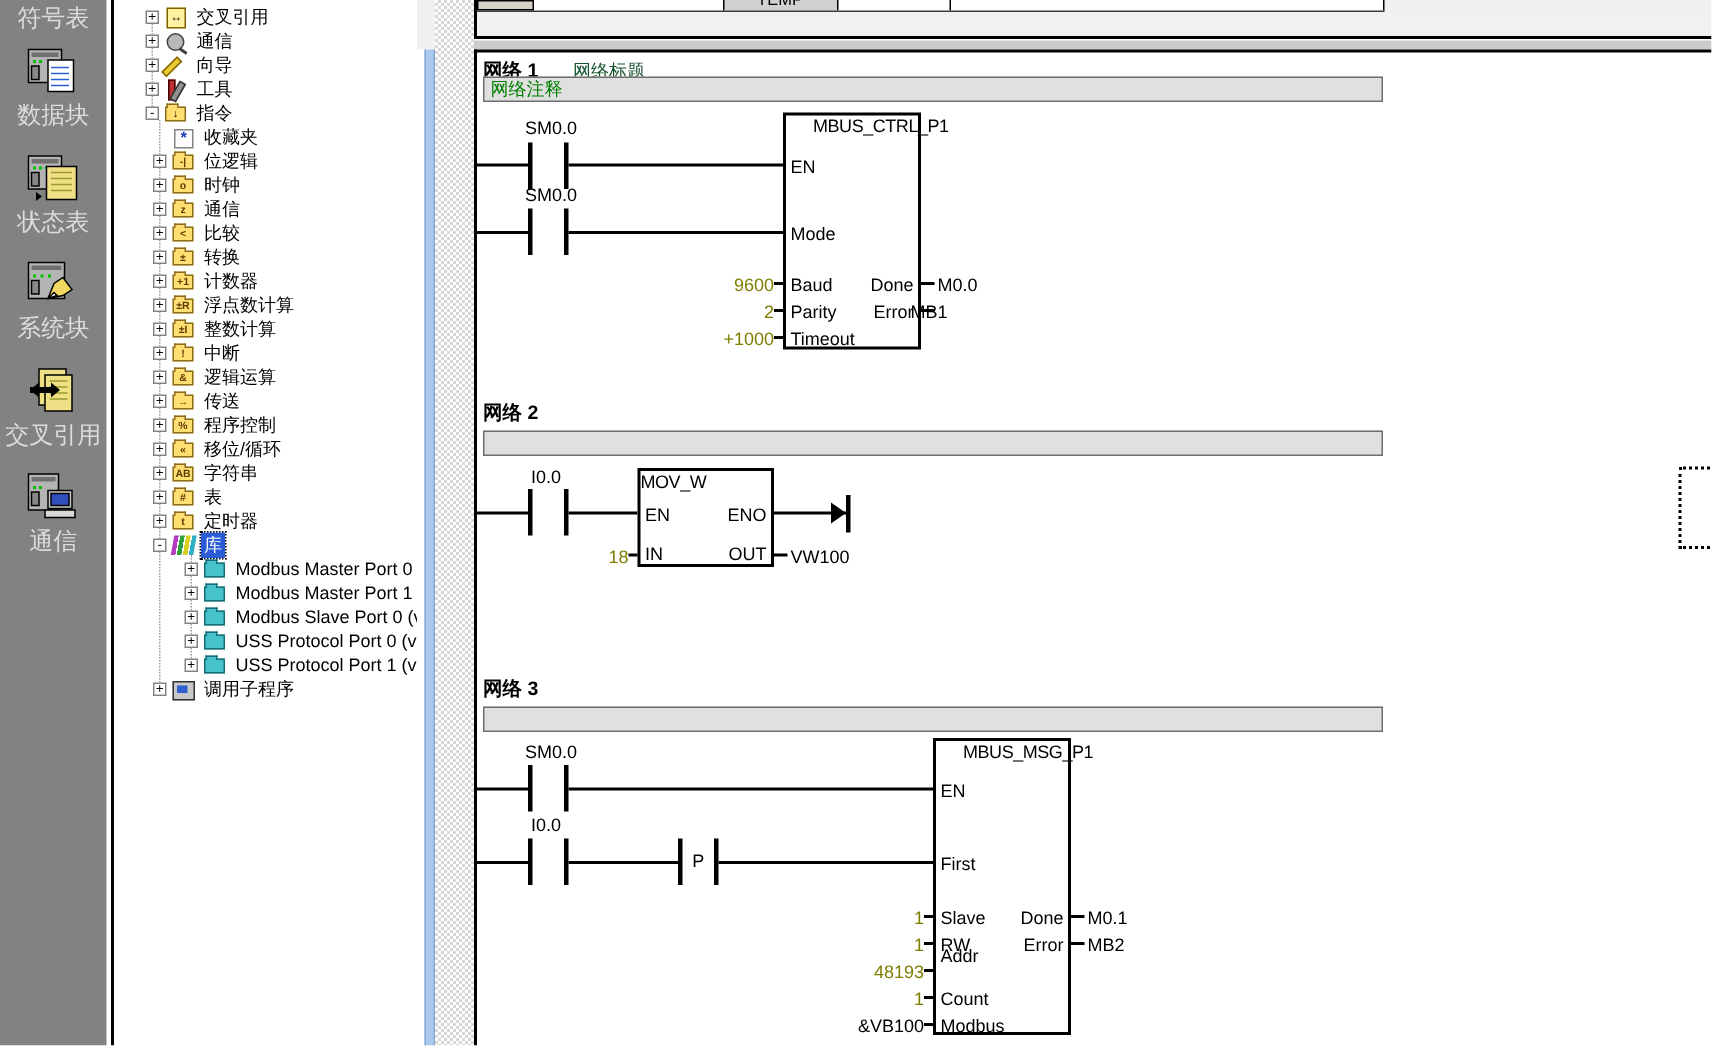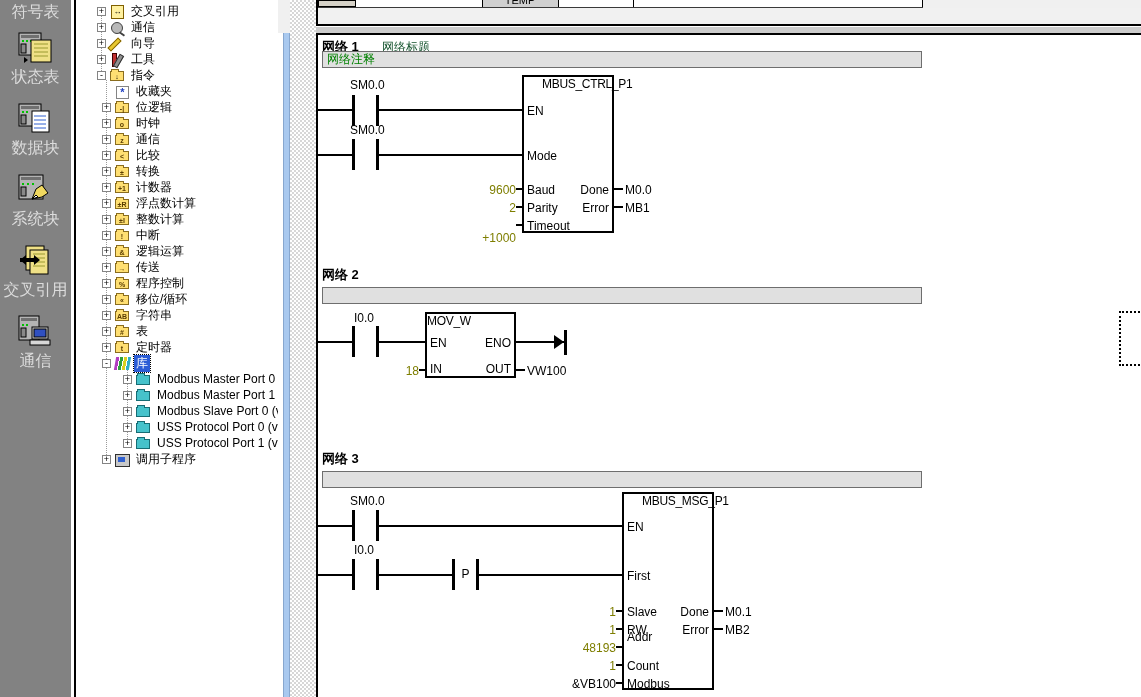--- a/index.html
+++ b/index.html
@@ -90,42 +90,42 @@
     <div class="vb-item" style="margin-bottom: 8px;">
       <span class="vb-label">符号表</span>
     </div>
     <div class="vb-item">
       <span>
         <svg class="vb-icon" viewBox="0 0 36 34">
           <rect x="1" y="2" width="22" height="22" fill="#b4b4b4" stroke="#000"></rect>
           <rect x="3" y="4" width="18" height="3" fill="#707070"></rect>
           <rect x="4" y="9" width="2" height="2" fill="#00c000"></rect>
           <rect x="8" y="9" width="2" height="2" fill="#00c000"></rect>
+          <rect x="3" y="13" width="5" height="9" fill="#888" stroke="#000"></rect>
+          <rect x="14" y="9" width="17" height="21" fill="#fff" stroke="#000"></rect>
+          <path d="M16 14h12M16 18h12M16 22h12M16 26h12" stroke="#3060d0"></path>
+        </svg>
+      </span>
+      <span class="vb-label">数据块</span>
+    </div>
+    <div class="vb-item">
+      <span>
+        <svg class="vb-icon" viewBox="0 0 36 34">
+          <rect x="1" y="2" width="22" height="22" fill="#b4b4b4" stroke="#000"></rect>
+          <rect x="3" y="4" width="18" height="3" fill="#707070"></rect>
+          <rect x="4" y="9" width="2" height="2" fill="#00c000"></rect>
+          <rect x="8" y="9" width="2" height="2" fill="#00c000"></rect>
           <rect x="12" y="9" width="2" height="2" fill="#00c000"></rect>
           <rect x="3" y="13" width="5" height="9" fill="#888" stroke="#000"></rect>
           <rect x="13" y="9" width="20" height="22" fill="#efe086" stroke="#000"></rect>
           <path d="M16 13h14M16 17h14M16 21h14M16 25h14" stroke="#9a9a30"></path>
           <path d="M6 26l4 3-4 3z" fill="#000"></path>
         </svg>
       </span>
       <span class="vb-label">状态表</span>
-    </div>
-    <div class="vb-item">
-      <span>
-        <svg class="vb-icon" viewBox="0 0 36 34">
-          <rect x="1" y="2" width="22" height="22" fill="#b4b4b4" stroke="#000"></rect>
-          <rect x="3" y="4" width="18" height="3" fill="#707070"></rect>
-          <rect x="4" y="9" width="2" height="2" fill="#00c000"></rect>
-          <rect x="8" y="9" width="2" height="2" fill="#00c000"></rect>
-          <rect x="3" y="13" width="5" height="9" fill="#888" stroke="#000"></rect>
-          <rect x="14" y="9" width="17" height="21" fill="#fff" stroke="#000"></rect>
-          <path d="M16 14h12M16 18h12M16 22h12M16 26h12" stroke="#3060d0"></path>
-        </svg>
-      </span>
-      <span class="vb-label">数据块</span>
     </div>
     <div class="vb-item">
       <span>
         <svg class="vb-icon" viewBox="0 0 36 34">
           <rect x="1" y="2" width="24" height="24" fill="#b4b4b4" stroke="#000"></rect>
           <rect x="3" y="4" width="20" height="3" fill="#707070"></rect>
           <rect x="4" y="10" width="2" height="2" fill="#00c000"></rect>
           <rect x="9" y="10" width="2" height="2" fill="#00c000"></rect>
           <rect x="14" y="10" width="2" height="2" fill="#00c000"></rect>
           <rect x="3" y="14" width="5" height="9" fill="#888" stroke="#000"></rect>
@@ -456,27 +456,27 @@
       <span class="pinL" style="top:124px">Parity</span>
       <span class="pinL" style="top:142px">Timeout</span>
       <span class="pinR" style="top:106px">Done</span>
       <span class="pinR" style="top:124px">Error</span>
     </div>
 
     <div class="val" style="left:128px;top:148px">9600</div>
     <i class="hl" style="left:198px;top:153px;width:6px"></i>
     <div class="val" style="left:128px;top:166px">2</div>
     <i class="hl" style="left:198px;top:171px;width:6px"></i>
-    <div class="val" style="left:128px;top:196px">+1000</div>
+    <div class="val" style="left:128px;top:184px">+1000</div>
     <i class="hl" style="left:198px;top:189px;width:6px"></i>
 
     <i class="hl" style="left:296px;top:153px;width:9px"></i>
     <div class="op" style="left:307px;top:148px">M0.0</div>
     <i class="hl" style="left:296px;top:171px;width:9px"></i>
-    <div class="op" style="left:307px;top:166px">MB1</div>
+    <div class="op" style="left:289px;top:166px">MB1</div>
 
     <div class="net-num" style="left:4px;top:231px">网络 2</div>
     <div class="cbar" style="left:4px;top:252px"></div>
 
     <div class="clabel" style="left:36px;top:276px">I0.0</div>
     <div class="contact" style="left:34px;top:291px"></div>
     <i class="hl" style="left:0;top:306px;width:34px"></i>
     <i class="hl" style="left:61px;top:306px;width:46px"></i>
 
     <div class="lblock" style="left:107px;top:277px;width:91px;height:66px">

